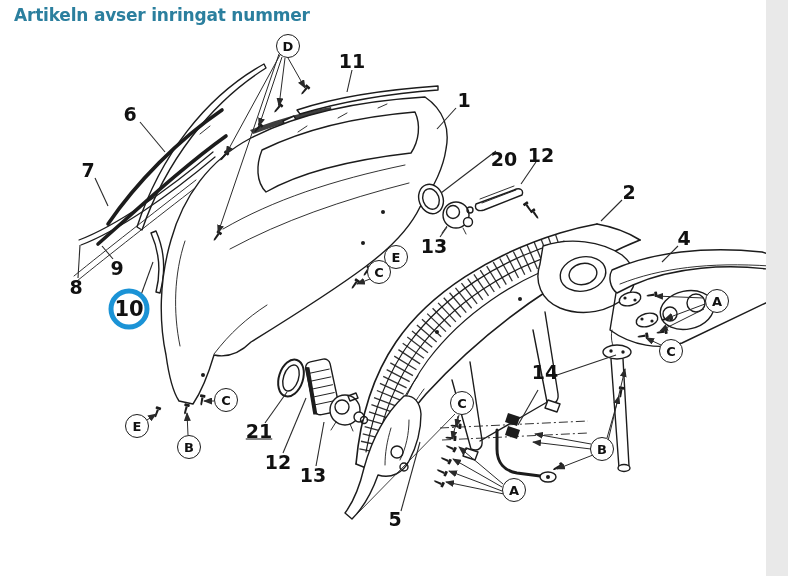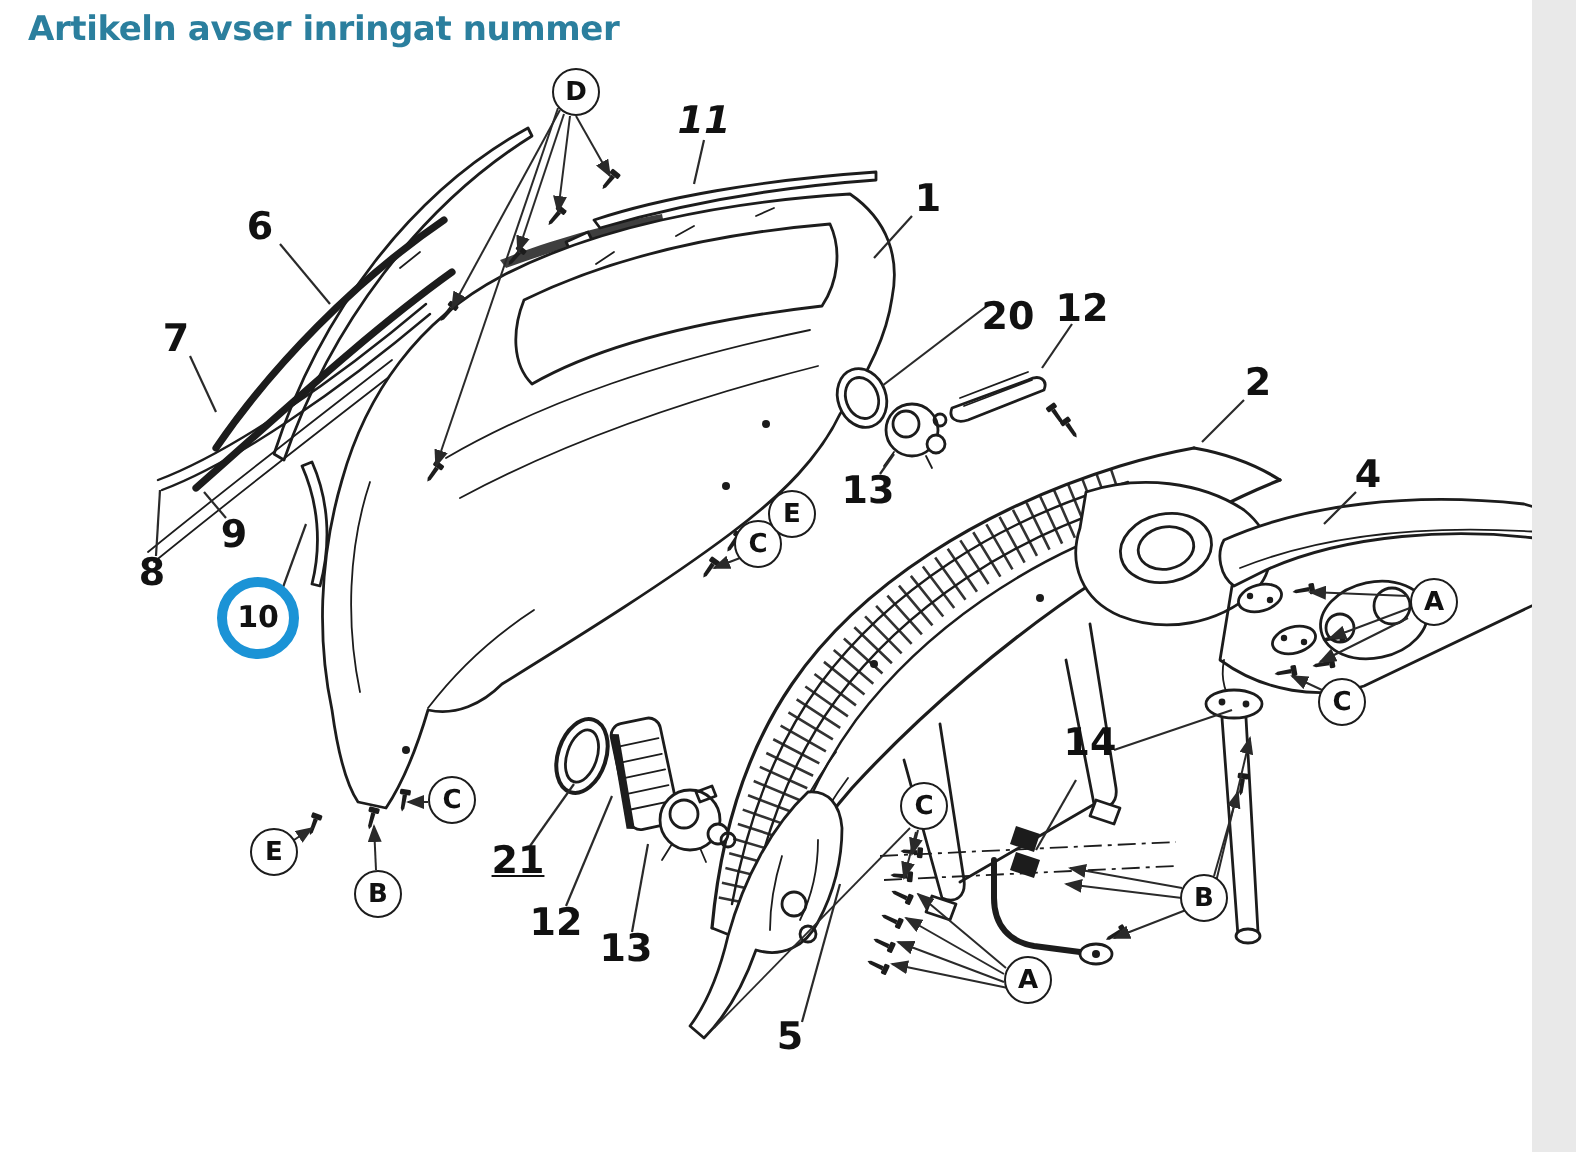--- a/index.html
+++ b/index.html
@@ -23,21 +23,21 @@
     color:var(--label-color); line-height:1; white-space:nowrap;
   }
   .num{font-size:19px; font-weight:bold;}
   .ref{
     width:22px; height:22px; border:1.6px solid var(--line); border-radius:50%;
     background:#fff; font-size:13px; font-weight:bold;
     display:flex; align-items:center; justify-content:center;
   }
   .circled{
     width:31px; height:31px; border:5.5px solid var(--highlight); border-radius:50%;
-    background:#fff; font-size:15px; font-weight:bold;
+    background:#fff; font-size:21px; font-weight:bold;
     display:flex; align-items:center; justify-content:center;
   }
   
   .ln{fill:none; stroke:var(--line); stroke-width:1.4; stroke-linecap:round; stroke-linejoin:round;}
   .th{fill:none; stroke:var(--line); stroke-width:0.9; stroke-linecap:round;}
   .wh{fill:#fff; stroke:var(--line); stroke-width:1.4; stroke-linejoin:round;}
   .dk{fill:var(--line); stroke:none;}
   .thick{fill:none; stroke:var(--line); stroke-width:3.6; stroke-linecap:round;}
   .dbl{fill:none; stroke:var(--line); stroke-width:1.2; stroke-linecap:round;}
   .ld{fill:none; stroke:#2a2a2a; stroke-width:1.1;}
@@ -287,21 +287,21 @@
   <div id="label-layer">
       <div class="lbl num" style="left: 464px; top: 100px;">1</div>
       <div class="lbl num" style="left: 629px; top: 192px;">2</div>
       <div class="lbl num" style="left: 684px; top: 238px;">4</div>
       <div class="lbl num" style="left: 395px; top: 519px;">5</div>
       <div class="lbl num" style="left: 130px; top: 114px;">6</div>
       <div class="lbl num" style="left: 88px; top: 170px;">7</div>
       <div class="lbl num" style="left: 76px; top: 287px;">8</div>
       <div class="lbl num" style="left: 117px; top: 268px;">9</div>
       <div class="lbl num circled" style="left: 129px; top: 309px;">10</div>
-      <div class="lbl num" style="left: 352px; top: 61px; font-style: italic;">11</div>
+      <div class="lbl num" style="left: 352px; top: 61px;">11</div>
       <div class="lbl num" style="left: 541px; top: 155px;">12</div>
       <div class="lbl num" style="left: 278px; top: 462px;">12</div>
       <div class="lbl num" style="left: 434px; top: 246px;">13</div>
       <div class="lbl num" style="left: 313px; top: 475px;">13</div>
       <div class="lbl num" style="left: 545px; top: 372px;">14</div>
       <div class="lbl num" style="left: 504px; top: 159px;">20</div>
       <div class="lbl num" style="left: 259px; top: 431px; text-decoration: underline;">21</div>
       <div class="lbl ref" style="left: 717px; top: 301px;">A</div>
       <div class="lbl ref" style="left: 514px; top: 490px;">A</div>
       <div class="lbl ref" style="left: 189px; top: 447px;">B</div>

